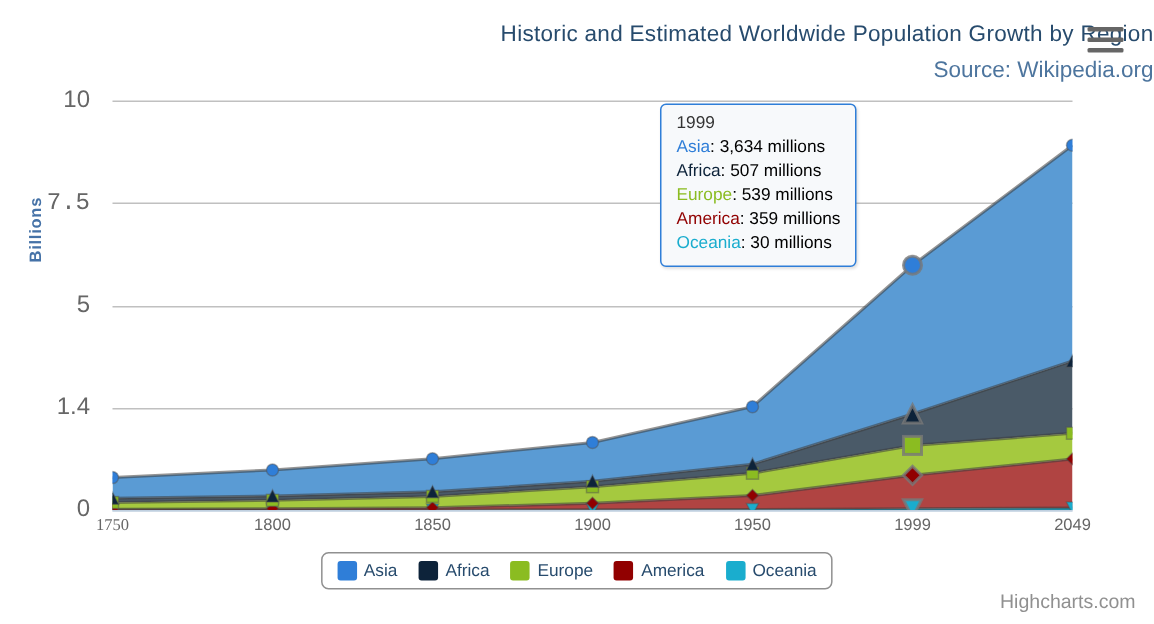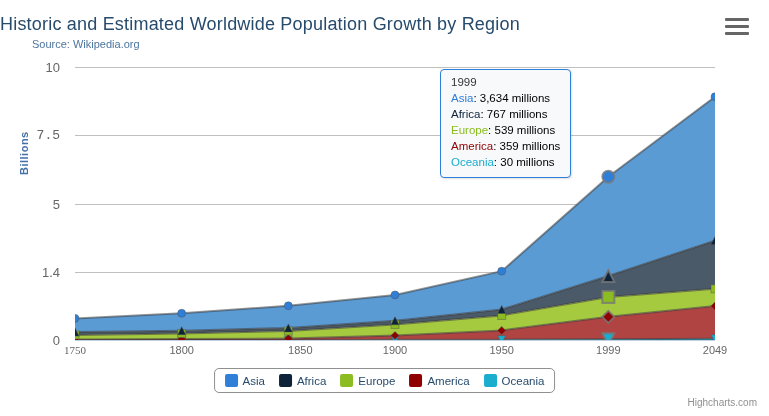--- a/index.html
+++ b/index.html
@@ -5,26 +5,26 @@
   html,body{margin:0;padding:0;}
   body{
     width:769px;height:416px;background:#ffffff;
     font-family:"Liberation Sans", sans-serif;
     overflow:hidden;position:relative;
   }
   #chart-root{position:absolute;inset:0;}
 
   
   .chart-title{
-    position:absolute;left:0;right:0;top:14px;text-align:left;
-    font-size:18px;color:#274b6d;font-weight:normal;letter-spacing:.2px;
+    position:absolute;left:0;right:0;top:14px;text-align:right;
+    font-size:15px;color:#274b6d;font-weight:normal;letter-spacing:.2px;
   }
   .chart-subtitle{
-    position:absolute;left:0;right:0;top:38px;text-align:left;
-    font-size:11px;color:#4d759e;margin-left:32px;
+    position:absolute;left:0;right:0;top:38px;text-align:right;
+    font-size:15px;color:#4d759e;
   }
 
   
   .context-button{
     position:absolute;right:20px;top:18px;width:24px;height:20px;
     cursor:pointer;
   }
   .context-button span{
     display:block;height:3px;background:#666666;border-radius:1px;margin-bottom:4px;
   }
@@ -35,21 +35,21 @@
   }
   .plot-bg{position:absolute;inset:0;background:#ffffff;}
   .gridline{
     position:absolute;left:0;width:100%;height:1px;background:#c0c0c0;
   }
   .gridline.base{background:#c0d0e0;}
   .svg-layer{position:absolute;inset:0;}
 
   
   .ylabel{
-    position:absolute;right:8px;font-size:13px;color:#666666;
+    position:absolute;right:8px;font-size:16px;color:#666666;
     transform:translateY(-50%);text-align:center;white-space:nowrap;
   }
   .yaxis-labels{position:absolute;left:0;top:67px;width:68px;height:273px;}
   .yaxis-title{
     position:absolute;left:18px;top:175px;font-size:11px;color:#4572A7;
     font-weight:bold;transform:rotate(-90deg);transform-origin:left top;
     white-space:nowrap;letter-spacing:.5px;
   }
 
   
@@ -67,21 +67,21 @@
     position:absolute;left:50%;transform:translateX(-50%);top:368px;
     border:1px solid #909090;border-radius:5px;background:#ffffff;
     padding:5px 10px;display:flex;align-items:center;gap:14px;
   }
   .legend-item{display:flex;align-items:center;gap:5px;cursor:pointer;}
   .legend-swatch{width:13px;height:13px;border-radius:2px;display:block;}
   .legend-label{font-size:11.5px;color:#274b6d;white-space:nowrap;}
 
   
   .credits{
-    position:absolute;right:12px;bottom:8px;font-size:10px;color:#909090;
+    position:absolute;right:12px;bottom:8px;font-size:13px;color:#909090;
     cursor:pointer;
   }
 
   
   .tooltip{
     position:absolute;left:440px;top:69px;
     border:1px solid #2f7ed8;border-radius:4px;background:#f7f9fb;
     padding:6px 10px 7px 10px;box-shadow:1px 1px 2px rgba(0,0,0,.12);
     white-space:nowrap;
   }
@@ -170,21 +170,21 @@
         <circle cx="426.66666666666663" cy="204.14939999999999" r="4" fill="#2f7ed8" stroke="rgba(80,80,80,0.45)" stroke-width="1"></circle>
         <circle cx="533.3333333333334" cy="109.8006" r="6" fill="#2f7ed8" stroke="rgba(120,120,120,0.8)" stroke-width="2"></circle>
         <circle cx="640" cy="29.78430000000003" r="4" fill="#2f7ed8" stroke="rgba(80,80,80,0.45)" stroke-width="1"></circle>
       </svg>
   </div>
 
   <div class="xaxis-line"></div>
   <div class="xaxis-labels" id="xaxis-labels">
       <div class="xlabel" style="left: 0px; font-family: Liberation Serif, serif;">1750</div>
       <div class="xlabel" style="left: 106.667px;">1800</div>
-      <div class="xlabel" style="left: 213.333px; margin-left: 12px;">1850</div>
+      <div class="xlabel" style="left: 213.333px;">1850</div>
       <div class="xlabel" style="left: 320px;">1900</div>
       <div class="xlabel" style="left: 426.667px;">1950</div>
       <div class="xlabel" style="left: 533.333px;">1999</div>
       <div class="xlabel" style="left: 640px;">2049</div>
     </div>
 
   <div class="legend" id="legend">
       <div class="legend-item">
         <span class="legend-swatch" style="background: rgb(47, 126, 216);"></span>
         <span class="legend-label">Asia</span>
@@ -206,20 +206,20 @@
         <span class="legend-label">Oceania</span>
       </div>
     </div>
 
   <div class="credits">Highcharts.com</div>
 
   <div class="tooltip" id="tooltip">
     <div class="tt-header">1999</div>
     <div id="tooltip-rows">
         <div class="tt-row"><span class="tt-key" style="color: rgb(47, 126, 216);">Asia</span><span>: </span><span class="tt-val">3,634 millions</span></div>
-        <div class="tt-row"><span class="tt-key" style="color: rgb(13, 35, 58);">Africa</span><span>: </span><span class="tt-val">767 millions</span></div>
+        <div class="tt-row"><span class="tt-key" style="color: rgb(13, 35, 58);">Africa</span><span>: </span><span class="tt-val">507 millions</span></div>
         <div class="tt-row"><span class="tt-key" style="color: rgb(139, 188, 33);">Europe</span><span>: </span><span class="tt-val">539 millions</span></div>
         <div class="tt-row"><span class="tt-key" style="color: rgb(145, 0, 0);">America</span><span>: </span><span class="tt-val">359 millions</span></div>
         <div class="tt-row"><span class="tt-key" style="color: rgb(26, 173, 206);">Oceania</span><span>: </span><span class="tt-val">30 millions</span></div>
       </div>
   </div>
 
 </div>
 
 </body></html>

